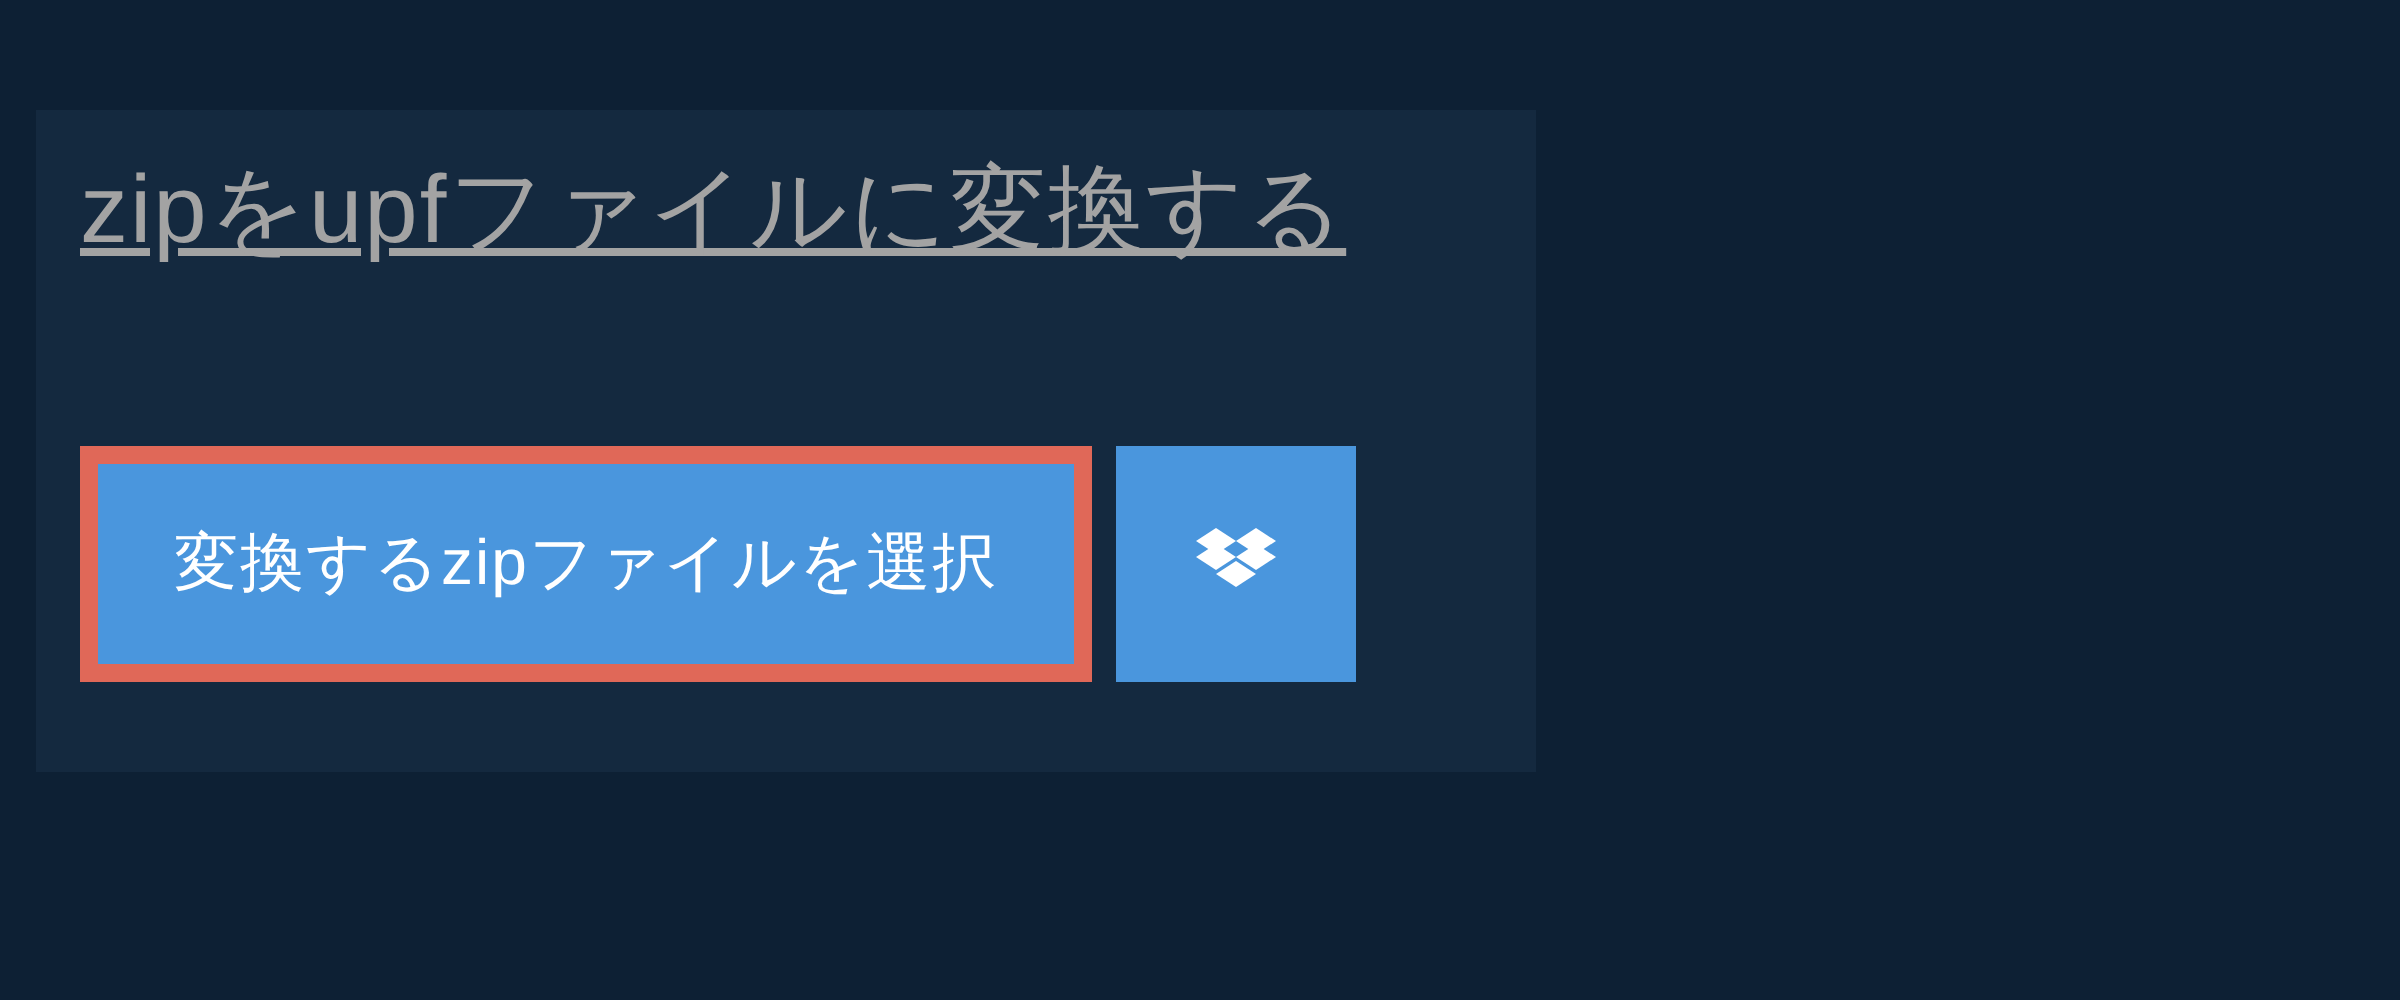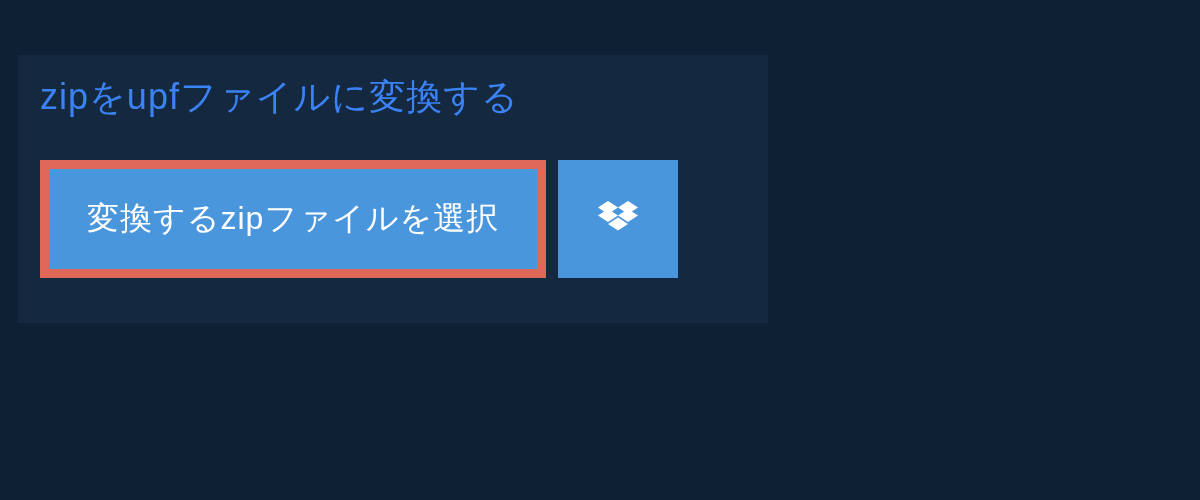--- a/index.html
+++ b/index.html
@@ -20,29 +20,30 @@
       margin-top: 55px;
       width: 750px;
       padding-bottom: 45px;
     }
     .header {
       background-color: #14293f;
       padding: 18px 22px;
       display: inline-block;
     }
     .header-title {
-      color: #3b82f6;
-      font-size: 36px;
+      color: #a3a3a3;
+      font-size: 48px;
       font-weight: normal;
       letter-spacing: 1px;
+      text-decoration: underline;
     }
     .button-row {
       display: flex;
       gap: 12px;
-      margin-top: 20px;
+      margin-top: 68px;
       margin-left: 22px;
     }
     .select-button {
       background-color: #4a96dd;
       border: 9px solid #e06858;
       padding: 28px 38px;
       cursor: pointer;
       display: flex;
       align-items: center;
       justify-content: center;

